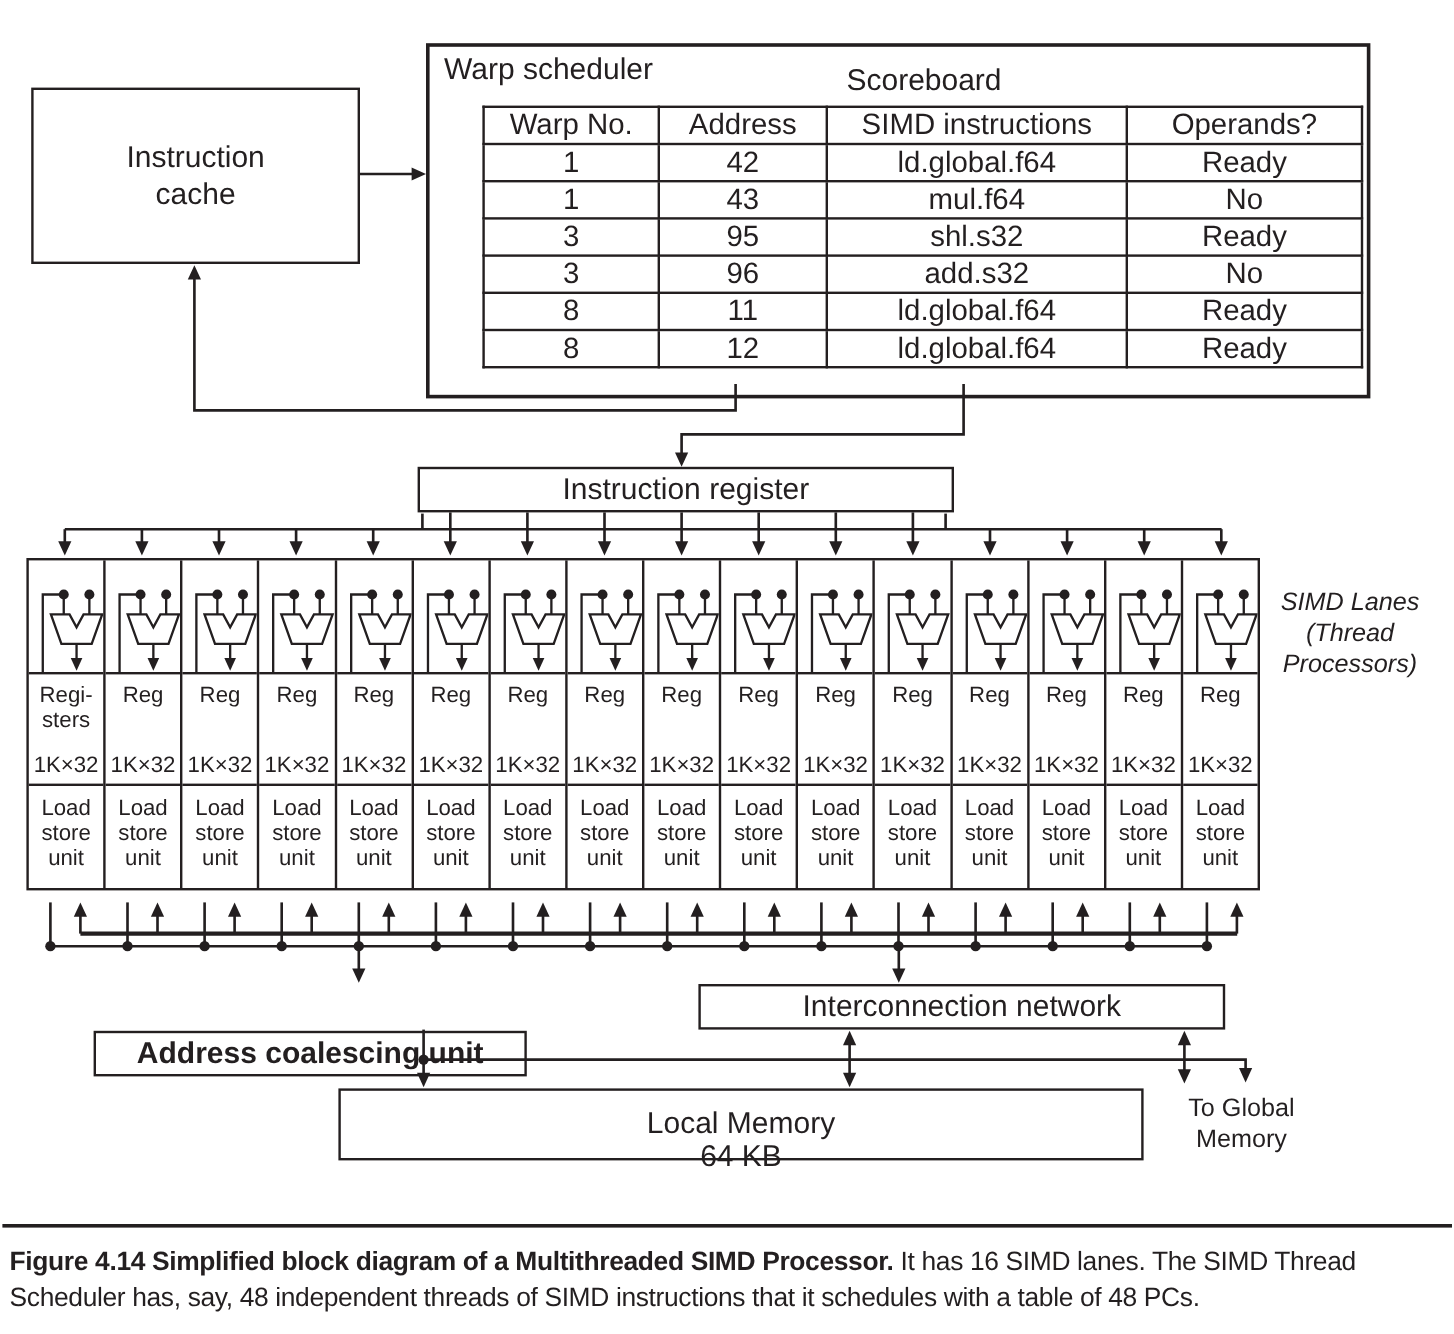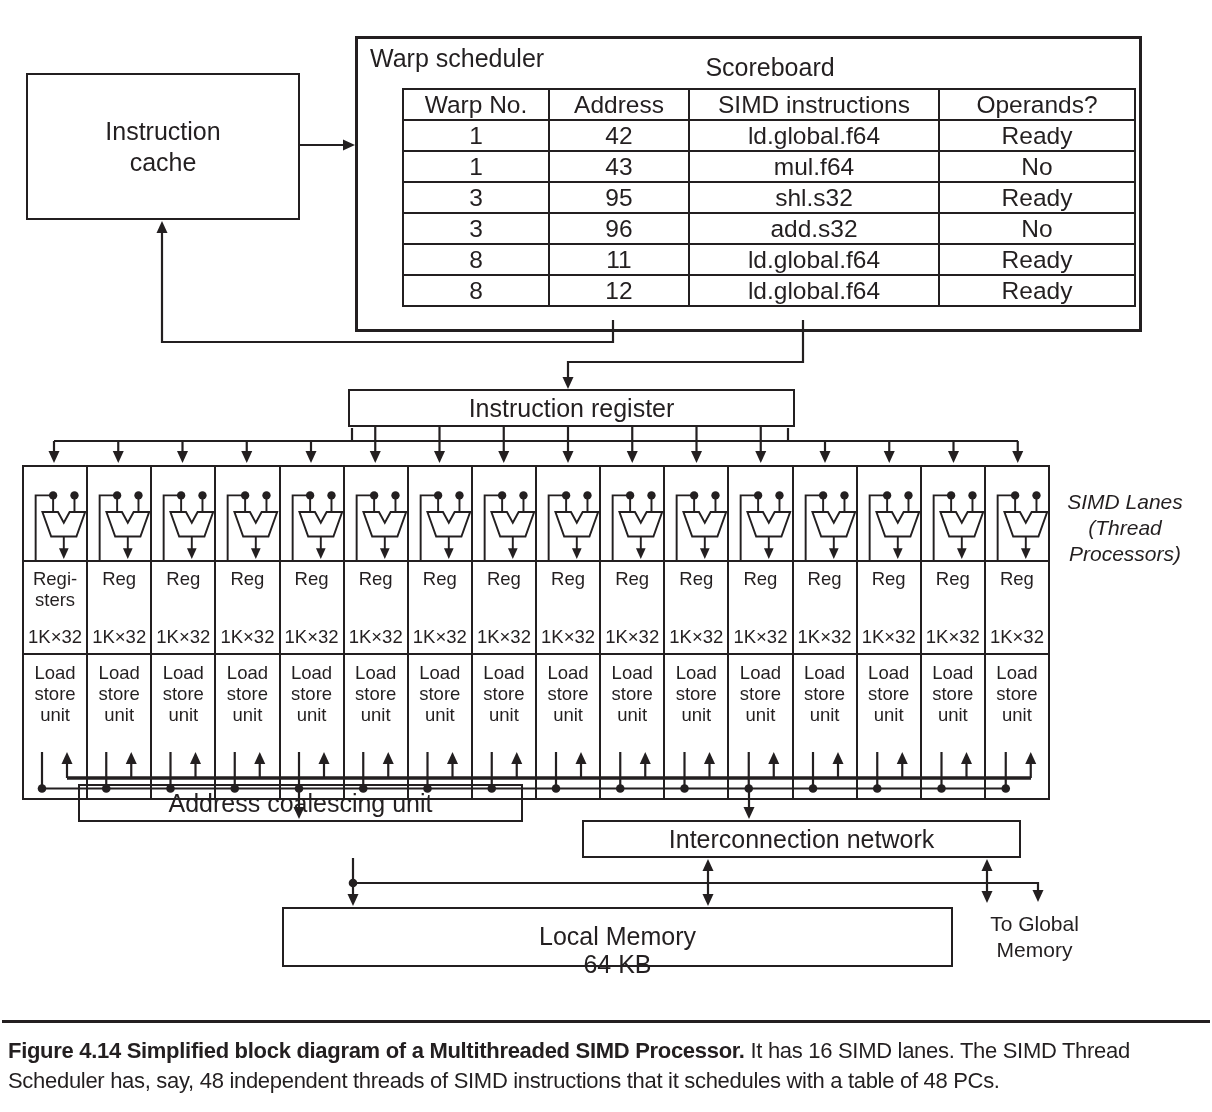--- a/index.html
+++ b/index.html
@@ -17,38 +17,38 @@
   #ws-title{left:370px;top:44px;font-size:25px;}
   #sb-title{left:640px;top:53px;width:260px;font-size:25px;text-align:center;}
   #sb-table{position:absolute;left:390px;top:88px;width:732px;border-collapse:collapse;
             table-layout:fixed;font-size:24.5px;margin-left:12px;}
   #sb-table th,#sb-table td{border:2px solid #231f20;height:29px;padding:0;
             text-align:center;font-weight:400;vertical-align:middle;}
   
   #ir-box{left:348px;top:389px;width:447px;height:38px;display:flex;align-items:center;
           justify-content:center;font-size:25px;}
   
-  #lanes{left:22px;top:465px;width:1028px;height:335px;display:flex;}
+  #lanes{left:22px;top:465px;width:1028px;height:277px;display:flex;}
   .lane{flex:1 1 0;min-width:0;border-right:2px solid #231f20;display:flex;flex-direction:column;}
   .lane:last-child{border-right:none;}
   .fu-sec{height:93px;}
   .fu{display:block;width:100%;height:93px;}
   .fu .ln{stroke:#231f20;stroke-width:2;fill:none;}
   .fu .alu{stroke:#231f20;stroke-width:2;fill:#fff;}
   .fu .fill{fill:#231f20;}
   .reg-sec{height:93px;border-top:2px solid #231f20;box-sizing:border-box;display:flex;
            flex-direction:column;text-align:center;font-size:18.5px;}
   .reg-label{padding-top:6px;white-space:pre-line;line-height:21px;}
   .reg-size{margin-top:auto;padding-bottom:5px;white-space:nowrap;}
   .lsu-sec{flex:1;border-top:2px solid #231f20;text-align:center;white-space:pre-line;
            font-size:18.5px;line-height:21px;padding-top:7px;}
   #side-label{left:1050px;top:489px;width:150px;font-size:21px;line-height:26px;text-align:center;font-style:italic;}
   
-  #acu-box{left:78px;top:784px;width:445px;height:38px;display:flex;align-items:center;
-           justify-content:center;font-size:25px;}
+  #acu-box{left:78px;top:859px;width:361px;height:38px;display:flex;align-items:center;
+           justify-content:center;font-size:25px;font-weight:bold;}
   #in-box{left:582px;top:820px;width:439px;height:38px;display:flex;align-items:center;
           justify-content:center;font-size:25px;}
   #lm-box{left:282px;top:907px;width:671px;height:60px;padding-top:13px;text-align:center;
           font-size:25px;line-height:28px;white-space:pre-line;}
   #tg-label{left:967px;top:911px;width:135px;font-size:21px;line-height:26px;text-align:center;}
   
   #rule{position:absolute;left:2px;top:1020px;width:1208px;height:3px;background:#231f20;}
   #caption{position:absolute;left:8px;top:1036px;width:1200px;font-size:22px;line-height:30px;
            letter-spacing:-0.3px;}
   #caption .cap-line{white-space:nowrap;}

